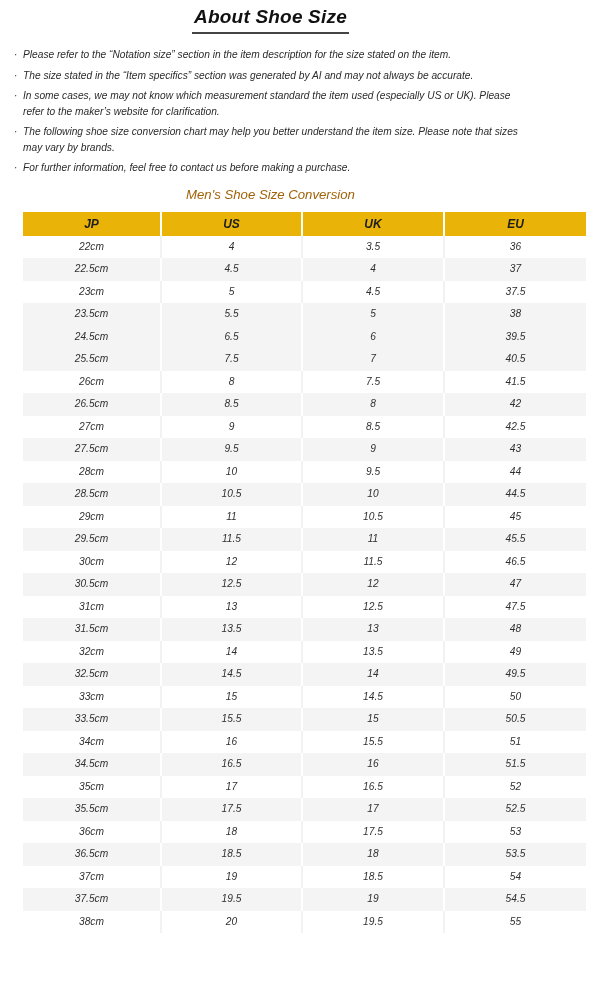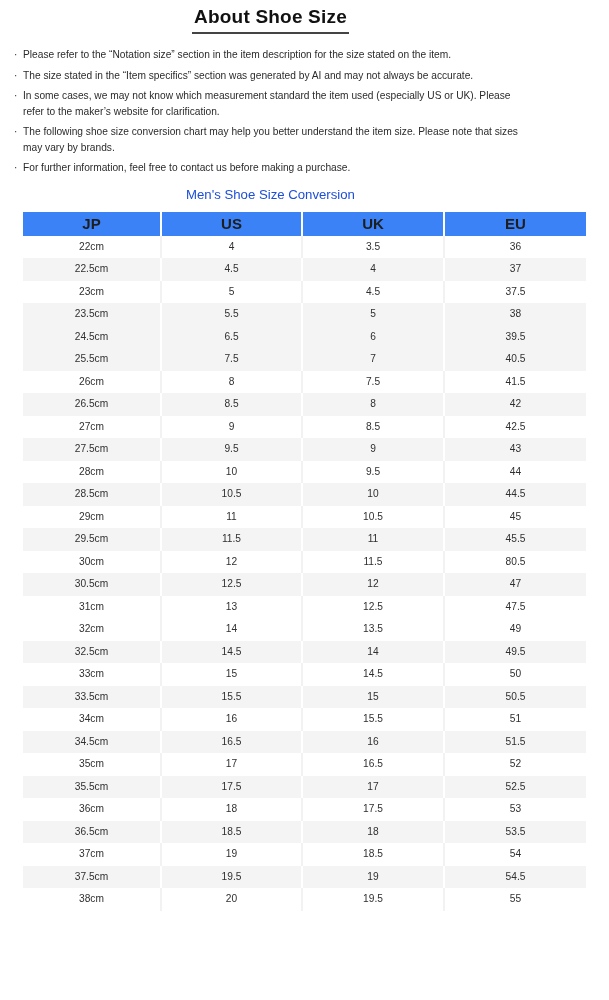--- a/index.html
+++ b/index.html
@@ -13,20 +13,21 @@
     font-family: "Liberation Sans", sans-serif;
     color: #1a1a1a;
     overflow: hidden;
   }
 
   .page {
     width: 541px;
     height: 1000px;
     position: relative;
     box-sizing: border-box;
+    font-style: italic;
   }
 
   
   .title-wrap {
     text-align: center;
     padding-top: 6px;
   }
   .page-title {
     display: inline-block;
     font-size: 19px;
@@ -60,21 +61,21 @@
   }
   .note-text {
     flex: 1 1 auto;
     padding-right: 6px;
   }
 
   
   .subtitle {
     text-align: center;
     font-size: 13.2px;
-    color: #1d4ed8;
+    color: #a16207;
     margin-top: 11px;
     margin-bottom: 9px;
     line-height: 16px;
   }
 
   
   .table-wrap {
     margin: 0 23px 0 23px;
   }
   table.size-table {
@@ -97,26 +98,26 @@
     color: #2f2f2f;
     font-weight: normal;
     vertical-align: middle;
     line-height: 22.5px;
   }
   table.size-table th:last-child,
   table.size-table td:last-child {
     border-right: none;
   }
   table.size-table thead th {
-    background: #3b82f6;
+    background: #eab308;
     font-weight: bold;
     color: #1e1e1e;
     height: 24px;
     line-height: 24px;
-    font-size: 15px;
+    font-size: 12px;
   }
   table.size-table tbody tr.odd td {
     background: #ffffff;
   }
   table.size-table tbody tr.even td {
     background: #f4f4f4;
   }
   table.size-table tbody tr.even td {
     border-right-color: #ffffff;
   }
@@ -256,34 +257,40 @@
           <tr class="even">
             <td>29.5cm</td>
             <td>11.5</td>
             <td>11</td>
             <td>45.5</td>
           </tr>
           <tr class="odd">
             <td>30cm</td>
             <td>12</td>
             <td>11.5</td>
-            <td>80.5</td>
+            <td>46.5</td>
           </tr>
           <tr class="even">
             <td>30.5cm</td>
             <td>12.5</td>
             <td>12</td>
             <td>47</td>
           </tr>
           <tr class="odd">
             <td>31cm</td>
             <td>13</td>
             <td>12.5</td>
             <td>47.5</td>
           </tr>
+          <tr class="even">
+            <td>31.5cm</td>
+            <td>13.5</td>
+            <td>13</td>
+            <td>48</td>
+          </tr>
           <tr class="odd">
             <td>32cm</td>
             <td>14</td>
             <td>13.5</td>
             <td>49</td>
           </tr>
           <tr class="even">
             <td>32.5cm</td>
             <td>14.5</td>
             <td>14</td>

